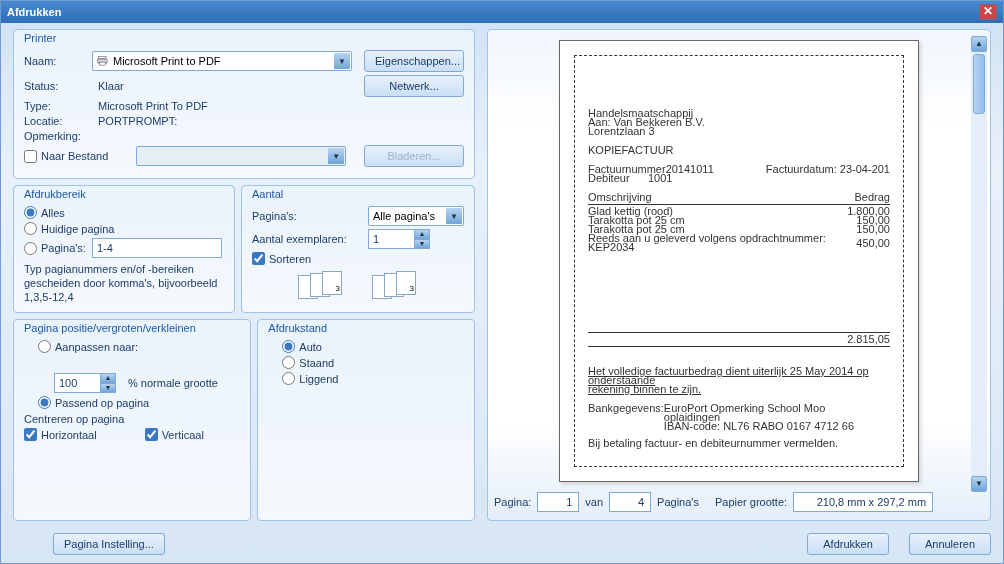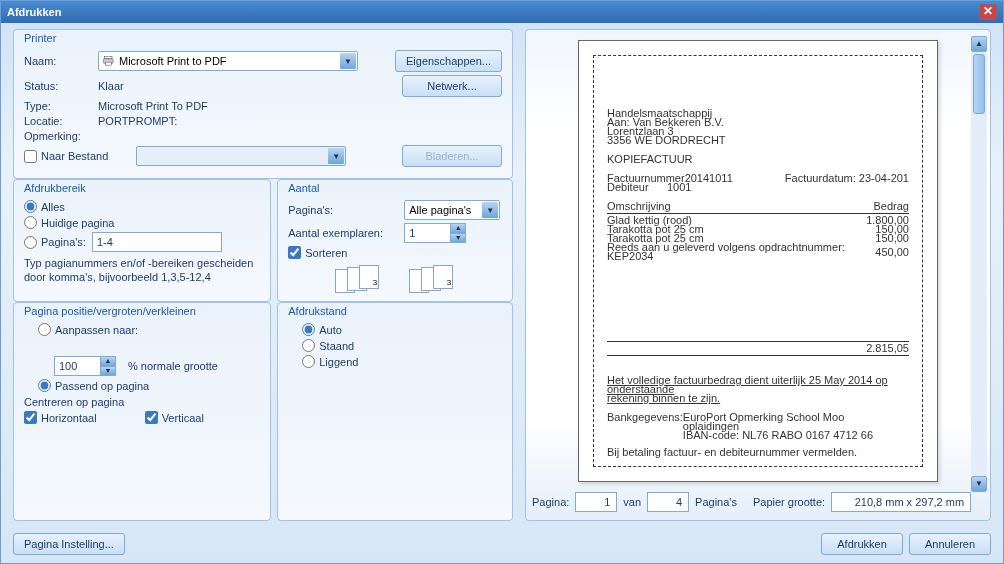--- a/index.html
+++ b/index.html
@@ -5,21 +5,21 @@
 * { box-sizing: border-box; margin: 0; padding: 0; font-family: Tahoma, sans-serif; font-size: 11px; }
 body { background: #d7e6f5; overflow: hidden; }
 
 .window { width: 1004px; height: 564px; background: linear-gradient(to bottom, #cfe1f5 0%, #e8f1fa 30%, #d7e6f5 100%); border: 1px solid #6d9dd1; display: flex; flex-direction: column; }
 .titlebar { background: linear-gradient(to bottom, #4a8ad0, #2e6db5); color: #fff; height: 22px; display: flex; align-items: center; padding: 0 6px; font-weight: bold; }
 .titlebar .spacer { flex: 1; }
 .close-btn { width: 18px; height: 16px; background: #c44; border: 1px solid #768; border-radius: 2px; color: #fff; text-align: center; line-height: 13px; cursor: pointer; font-size: 12px; }
 
 .content { flex: 1; display: flex; padding: 6px 12px 8px 12px; gap: 12px; }
 
-.left { width: 500px; display: flex; flex-direction: column; }
+.left { width: 462px; display: flex; flex-direction: column; gap: 6px; }
 .right { flex: 1; display: flex; flex-direction: column; }
 
 .group { border: 1px solid #9fc2e6; border-radius: 4px; background: linear-gradient(to bottom, #eaf2fb 0%, #f5f9fe 100%); padding: 4px 10px 8px 10px; }
 .group.expand { overflow:hidden; }
 .group-title { color: #1b5aa6; font-weight: normal; margin-bottom: 6px; margin-top: -2px; }
 
 .row { display: flex; align-items: center; gap: 6px; margin: 3px 0; }
 .lbl { color: #1d3d6b; width: 68px; }
 .val { color: #1d3d6b; }
 
@@ -70,21 +70,21 @@
 .page-content .hr { border-top:1px solid #333; margin:2px 0;}
 .page-content .right-num{ text-align:right;}
 .page-content table{width:100%;font-size:6px;border-collapse:collapse;}
 .page-content td{padding:0;}
 .page-content .total-box{border-top:1px solid #333;border-bottom:1px solid #333;text-align:right;margin-top:80px; padding:2px 0;}
 
 .status-row { display:flex; align-items:center; gap:6px; padding:4px 2px; color:#1d3d6b;}
 .status-row .sbox { background:#fff; border:1px solid #7fa9d6; height:20px; display:flex; align-items:center; justify-content:flex-end; padding:0 6px; min-width:42px;}
 .status-row .sbox.wide{min-width:140px;}
 
-.footer { display:flex; align-items:flex-start; padding:4px 12px 8px 12px; gap:6px;}
+.footer { display:flex; align-items:flex-start; padding:4px 12px 8px 12px; gap:20px;margin-left:40px;}
 .footer .spacer{flex:1;}
 .btn.primary{min-width:82px;}
 </style>
 </head>
 <body>
 
 <div class="window">
   <div class="titlebar">
     <span>Afdrukken</span>
     <span class="spacer"></span>
@@ -279,21 +279,20 @@
     <div class="right">
       <div class="preview-pane">
         <div class="preview-scroll">
           <div class="page">
             <div class="page-dashed"></div>
             <div class="page-content">
               <div class="block">
                 <div>Handelsmaatschappij</div>
                 <div>Aan: Van Bekkeren B.V.</div>
                 <div>Lorentzlaan 3</div>
-                <div>3356 WE  DORDRECHT</div>
               </div>
               <div class="block">
                 <div>KOPIEFACTUUR</div>
               </div>
               <div class="block">
                 <table>
                     <tbody>
                       <tr>
                         <td>Factuurnummer20141011</td>
                         <td class="right-num">Factuurdatum: 23-04-201</td>

